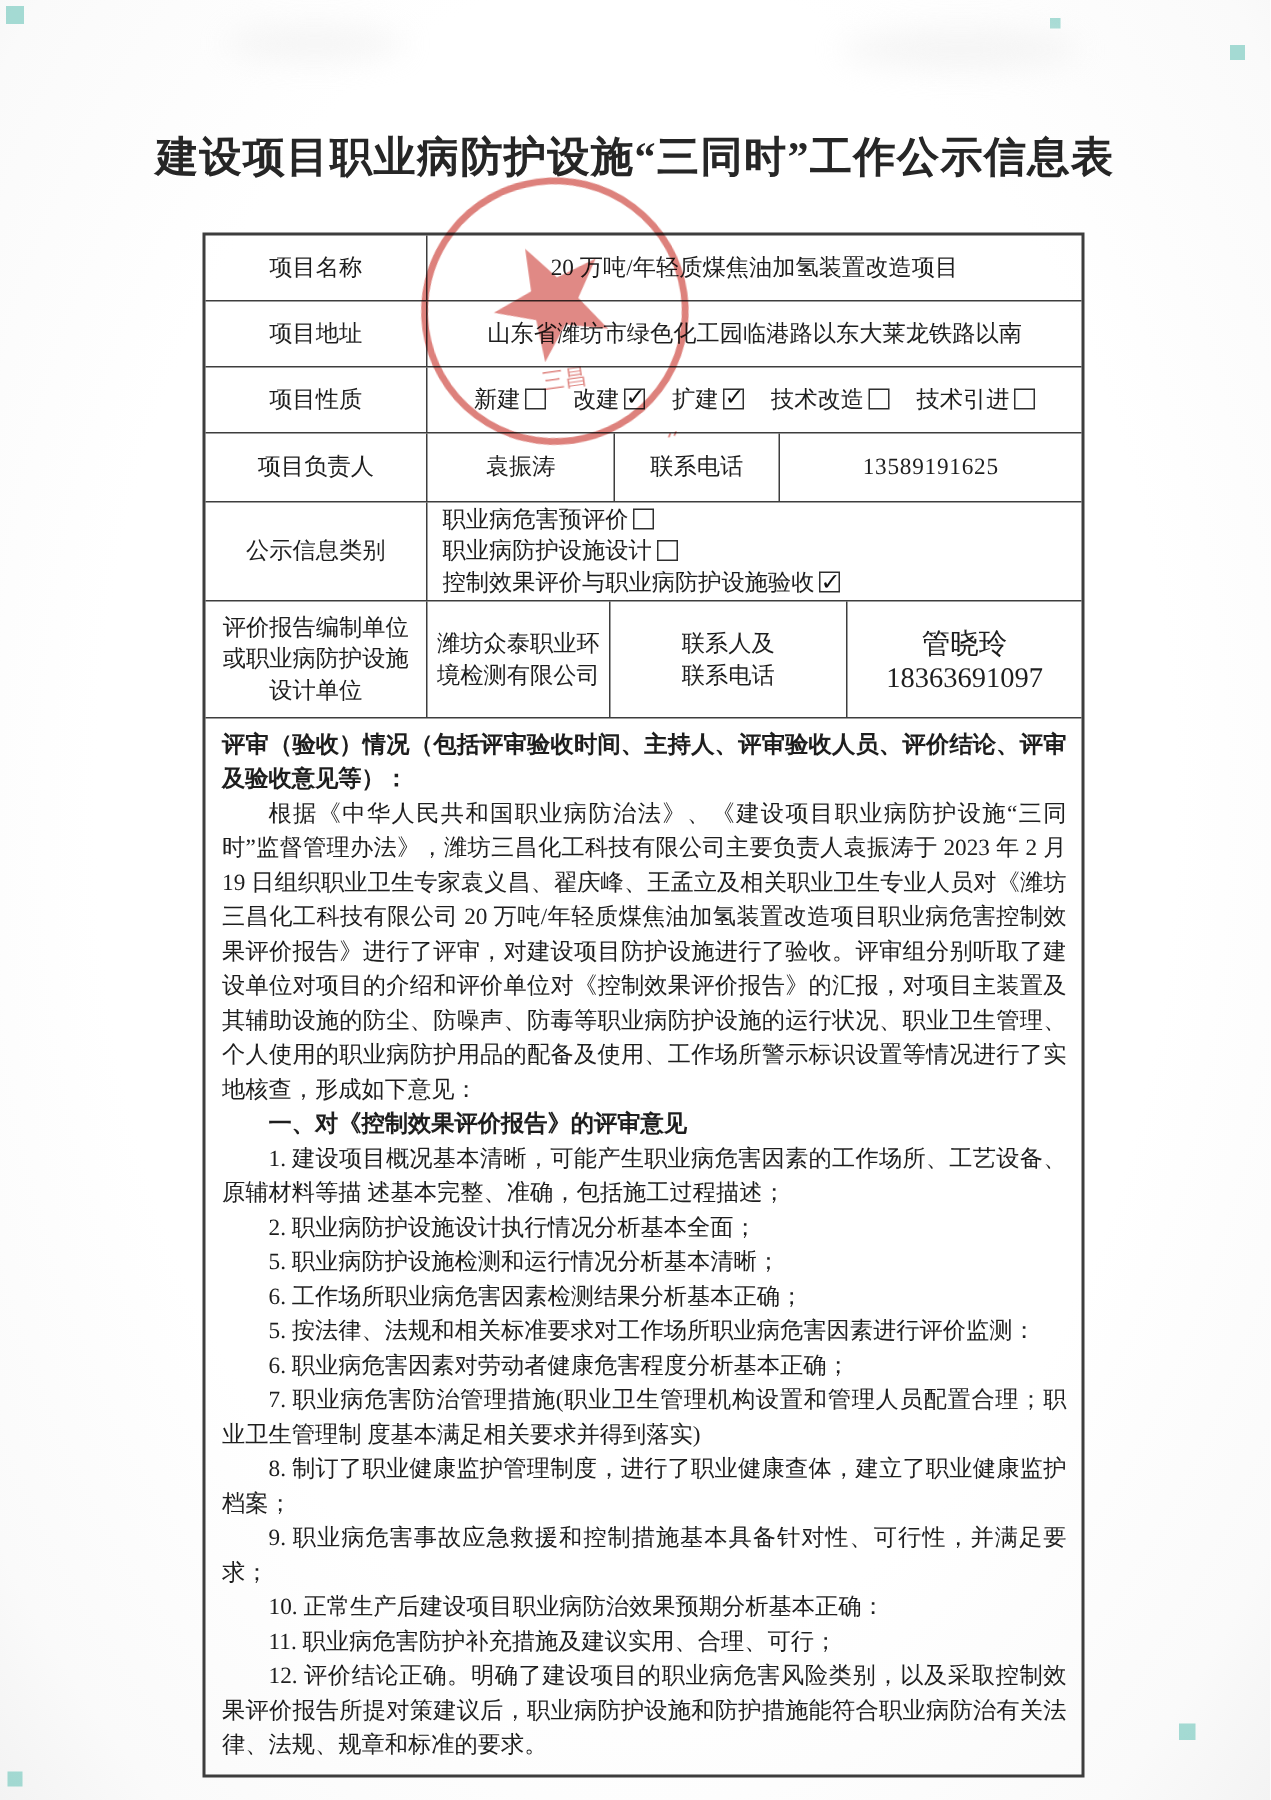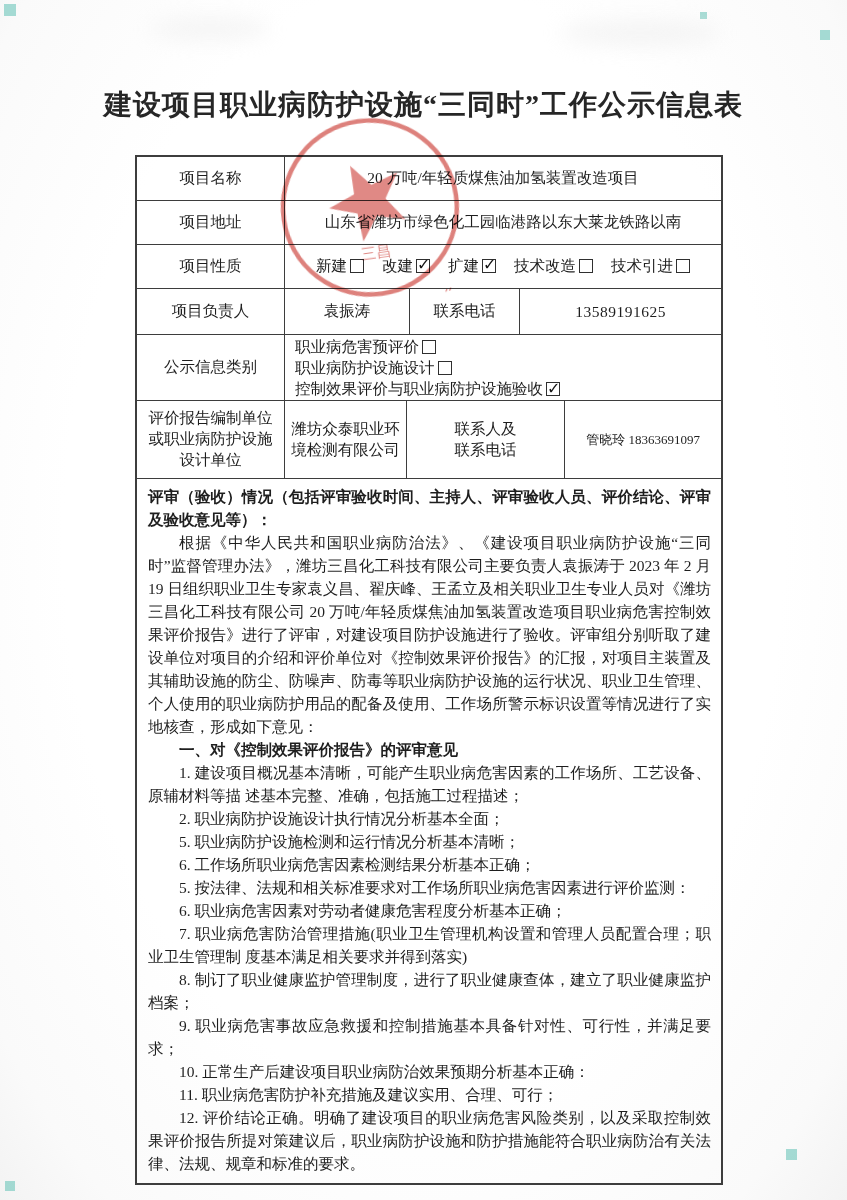--- a/index.html
+++ b/index.html
@@ -116,21 +116,21 @@
     <div class="tr h78">
       <div class="td c1">
           <span class="wrapbox" style="max-width:142px;">评价报告编制单位或职业病防护设施设计单位</span>
         </div>
       <div class="td" style="width:122px;flex:none;">
           <span class="wrapbox" style="max-width:116px;">潍坊众泰职业环境检测有限公司</span>
         </div>
       <div class="td" style="width:158px;flex:none;">
           <span class="wrapbox" style="max-width:70px;">联系人及联系电话</span>
         </div>
-      <div class="td grow" style="font-size:13px;">管晓玲 18363691097</div>
+      <div class="td grow" style="font-size:19px;">管晓玲 18363691097</div>
     </div>
 
     <div class="tr">
       <div class="td grow review-cell">
         <div class="review-head">评审（验收）情况（包括评审验收时间、主持人、评审验收人员、评价结论、评审及验收意见等）：</div>
         <div class="review-p">根据《中华人民共和国职业病防治法》、《建设项目职业病防护设施“三同时”监督管理办法》，潍坊三昌化工科技有限公司主要负责人袁振涛于 2023 年 2 月 19 日组织职业卫生专家袁义昌、翟庆峰、王孟立及相关职业卫生专业人员对《潍坊三昌化工科技有限公司 20 万吨/年轻质煤焦油加氢装置改造项目职业病危害控制效果评价报告》进行了评审，对建设项目防护设施进行了验收。评审组分别听取了建设单位对项目的介绍和评价单位对《控制效果评价报告》的汇报，对项目主装置及其辅助设施的防尘、防噪声、防毒等职业病防护设施的运行状况、职业卫生管理、个人使用的职业病防护用品的配备及使用、工作场所警示标识设置等情况进行了实地核查，形成如下意见：</div>
         <div class="review-sub">一、对《控制效果评价报告》的评审意见</div>
         <div class="review-p">1. 建设项目概况基本清晰，可能产生职业病危害因素的工作场所、工艺设备、原辅材料等描 述基本完整、准确，包括施工过程描述；</div>
         <div class="review-p">2. 职业病防护设施设计执行情况分析基本全面；</div>
         <div class="review-p">5. 职业病防护设施检测和运行情况分析基本清晰；</div>

